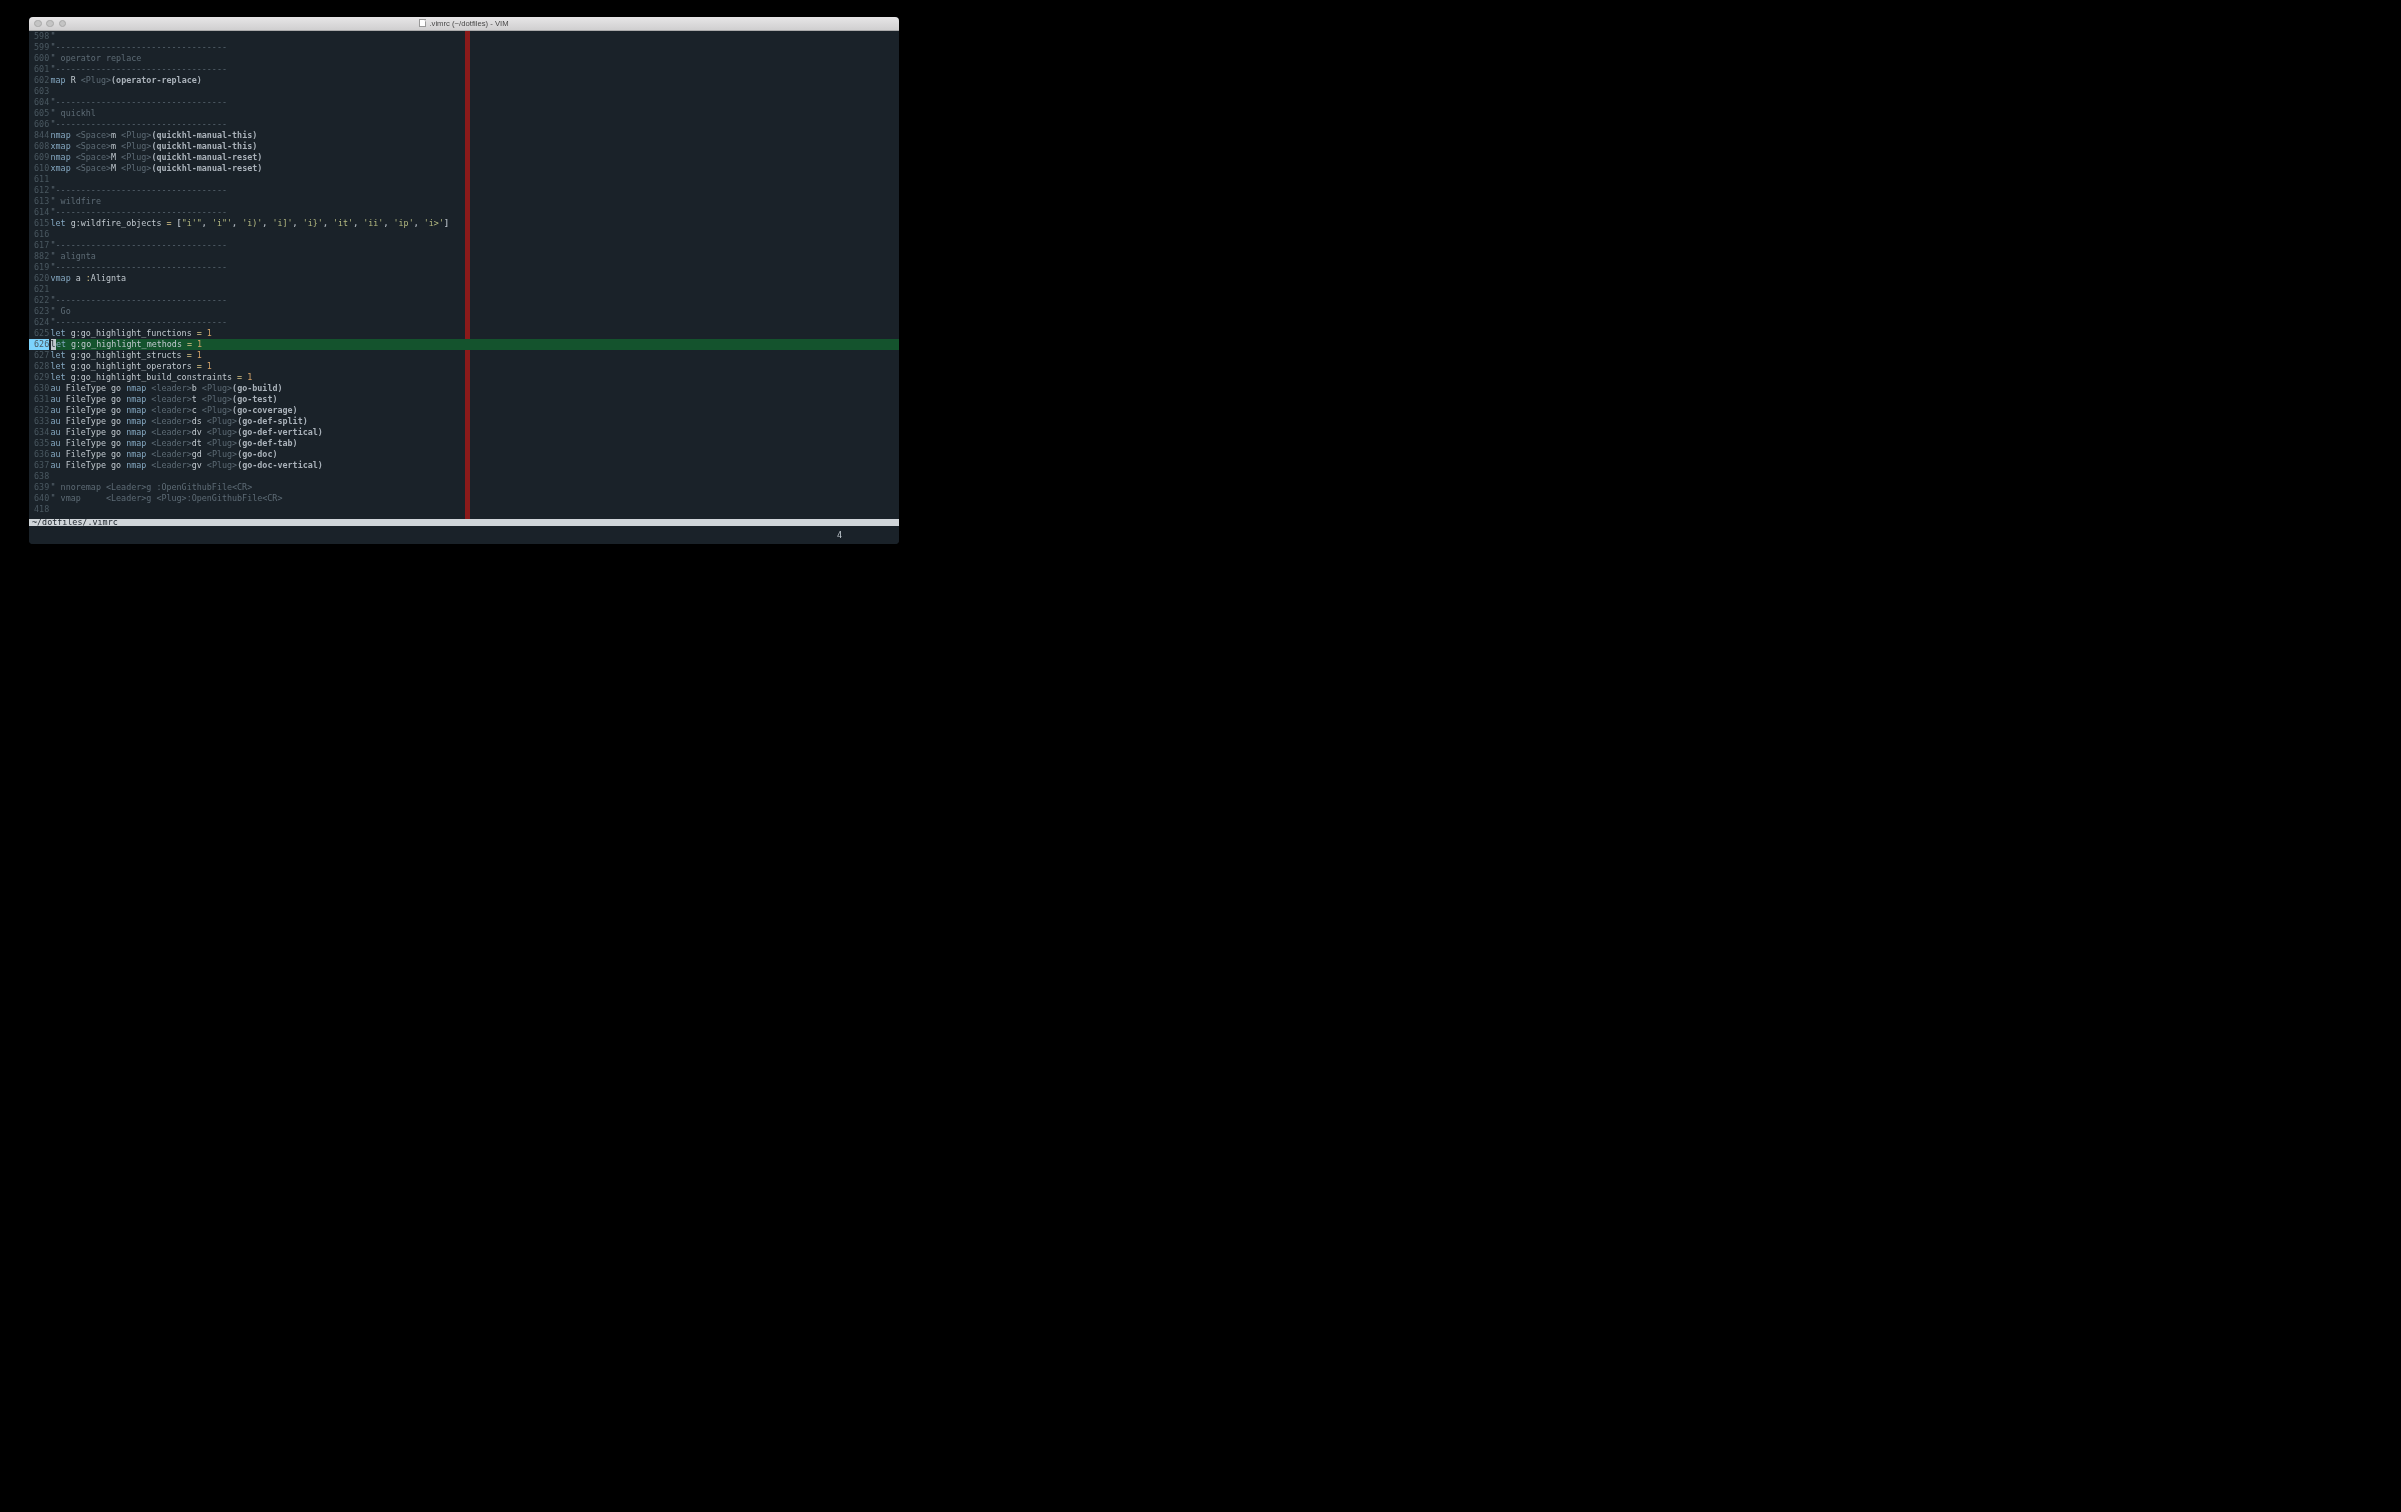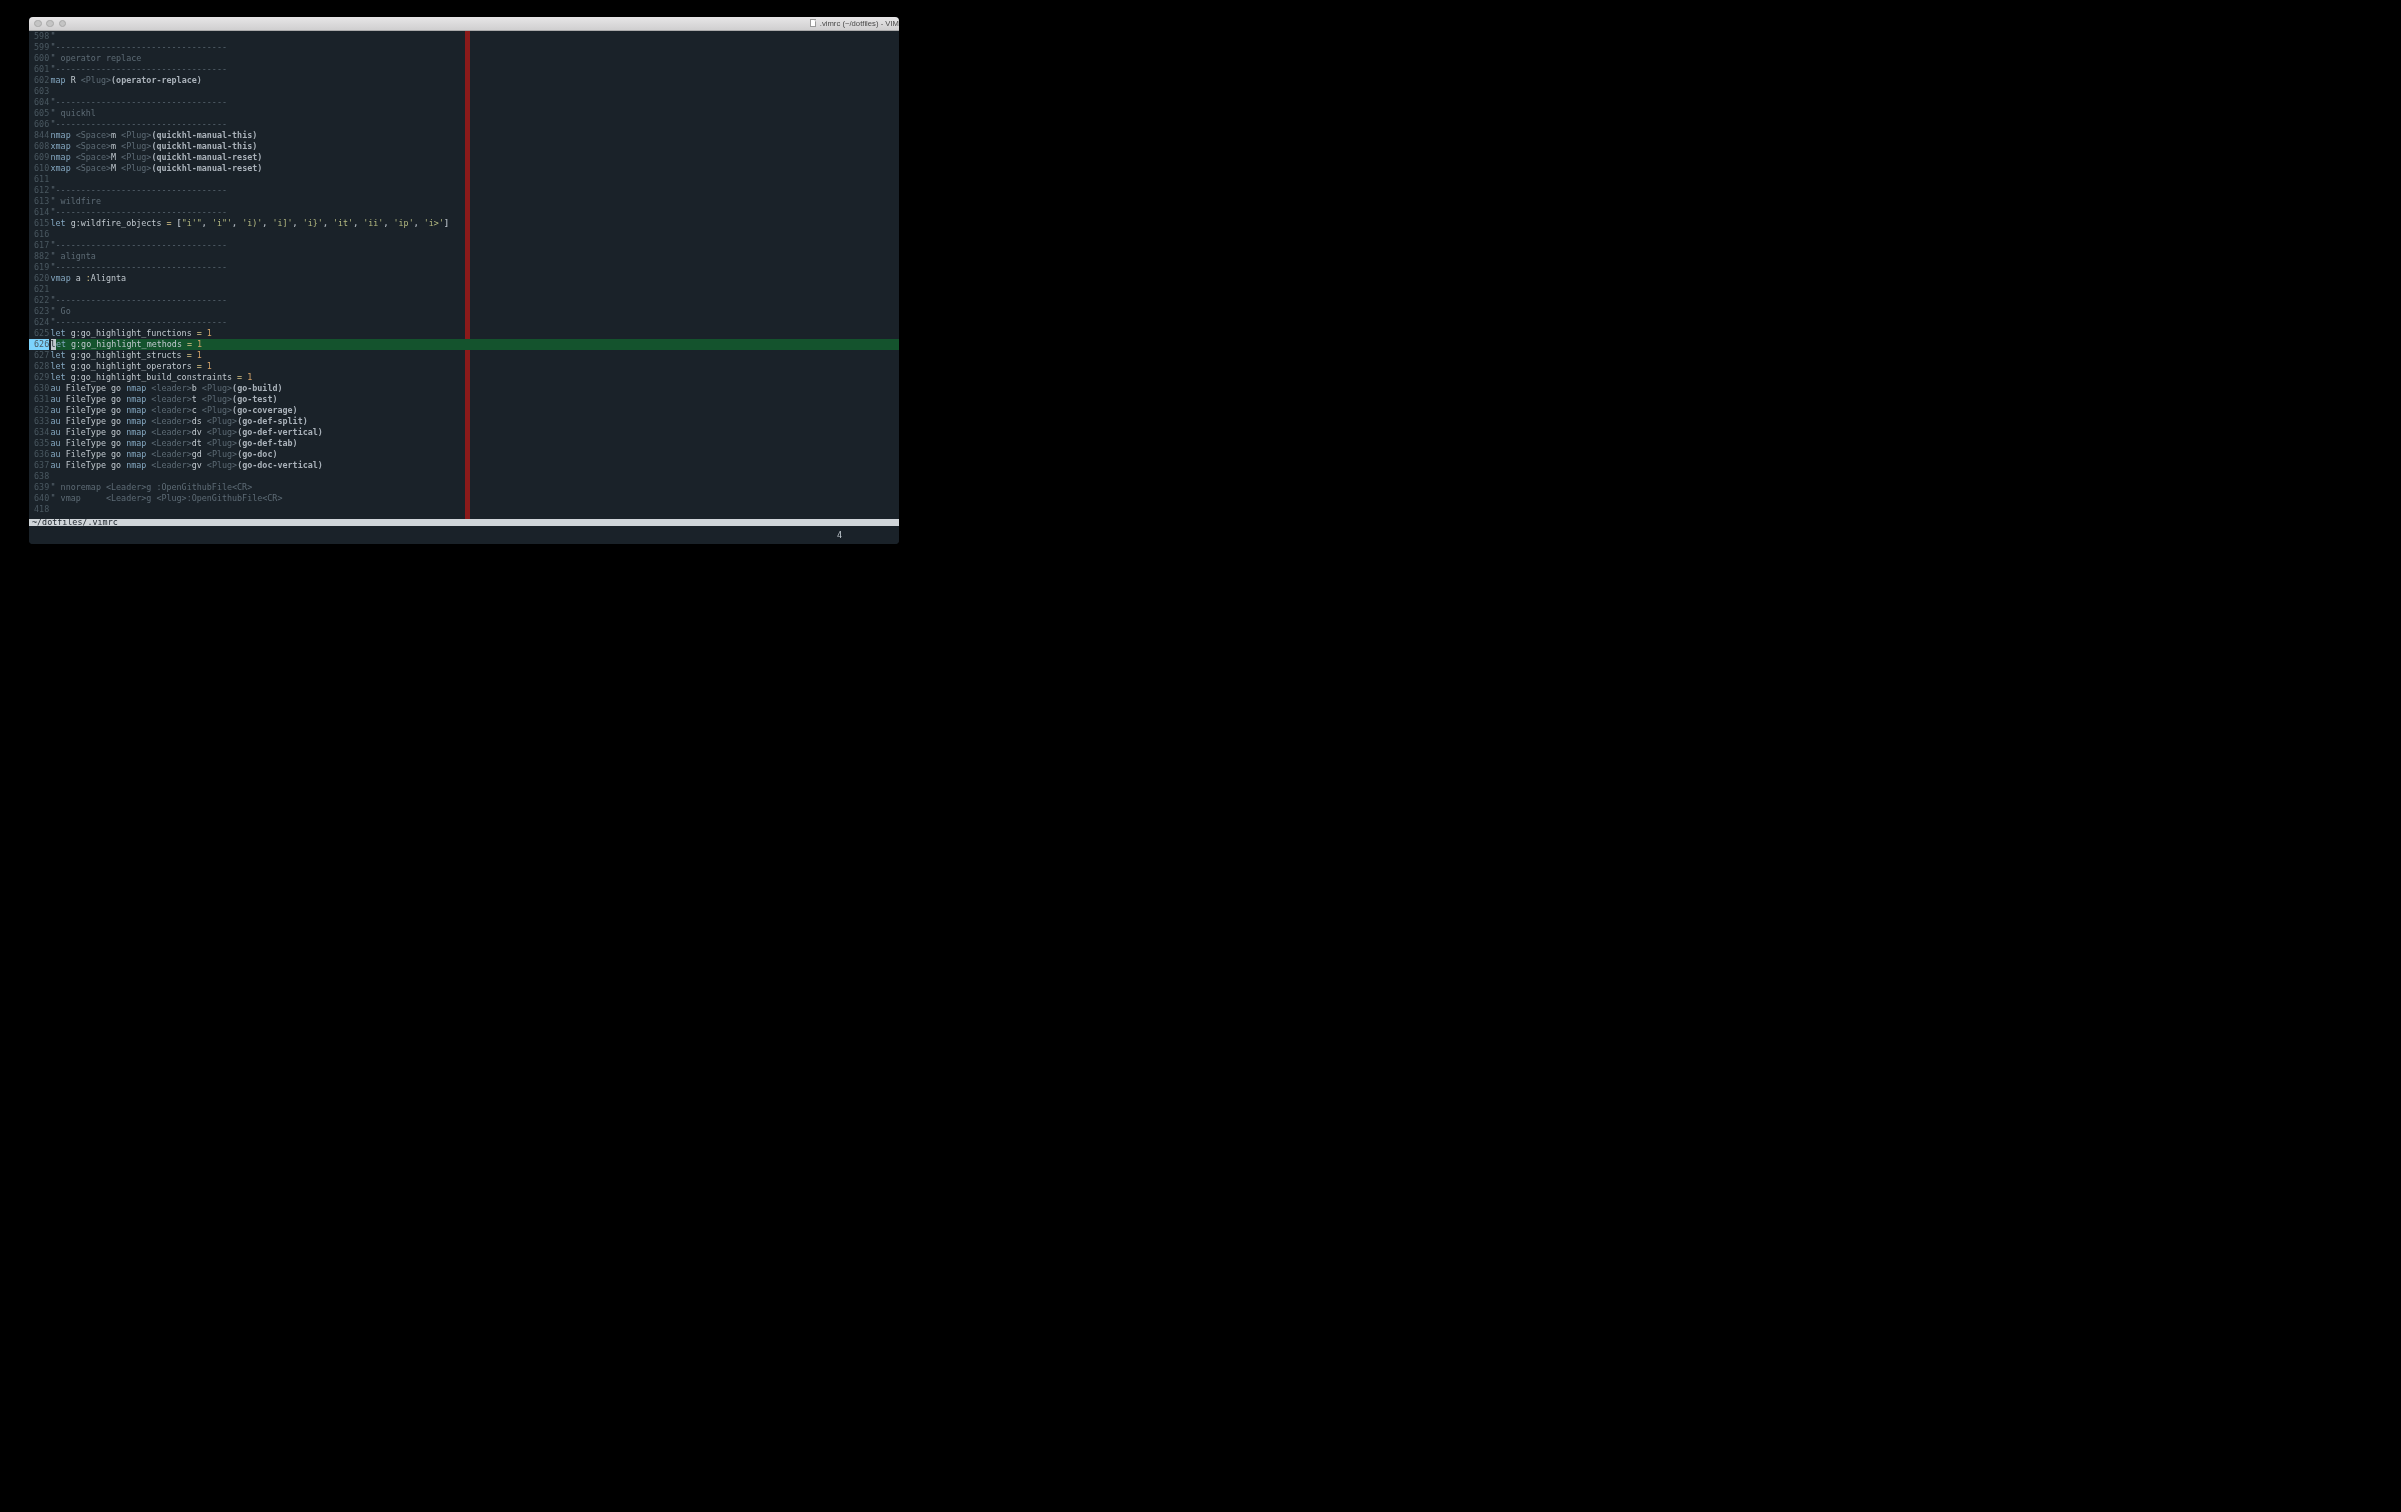--- a/index.html
+++ b/index.html
@@ -37,21 +37,21 @@
 .dot.yellow { background: #c4c4c4; border: 0.3px solid #a9a9a9; }
 .dot.green { background: #c4c4c4; border: 0.3px solid #a9a9a9; }
 .title-center {
   position: absolute;
   left: 0; right: 0;
   text-align: center;
   color: #484848;
   font-size: 7.7px;
   font-family: -apple-system, "Helvetica Neue", sans-serif;
   display: flex;
-  justify-content: flex-end;
+  justify-content: center;
   align-items: center;
   gap: 3.4px;
 }
 .doc-icon {
   width: 6.7px;
   height: 8px;
   background: #fff;
   border: 0.7px solid #999;
   position: relative;
 }

